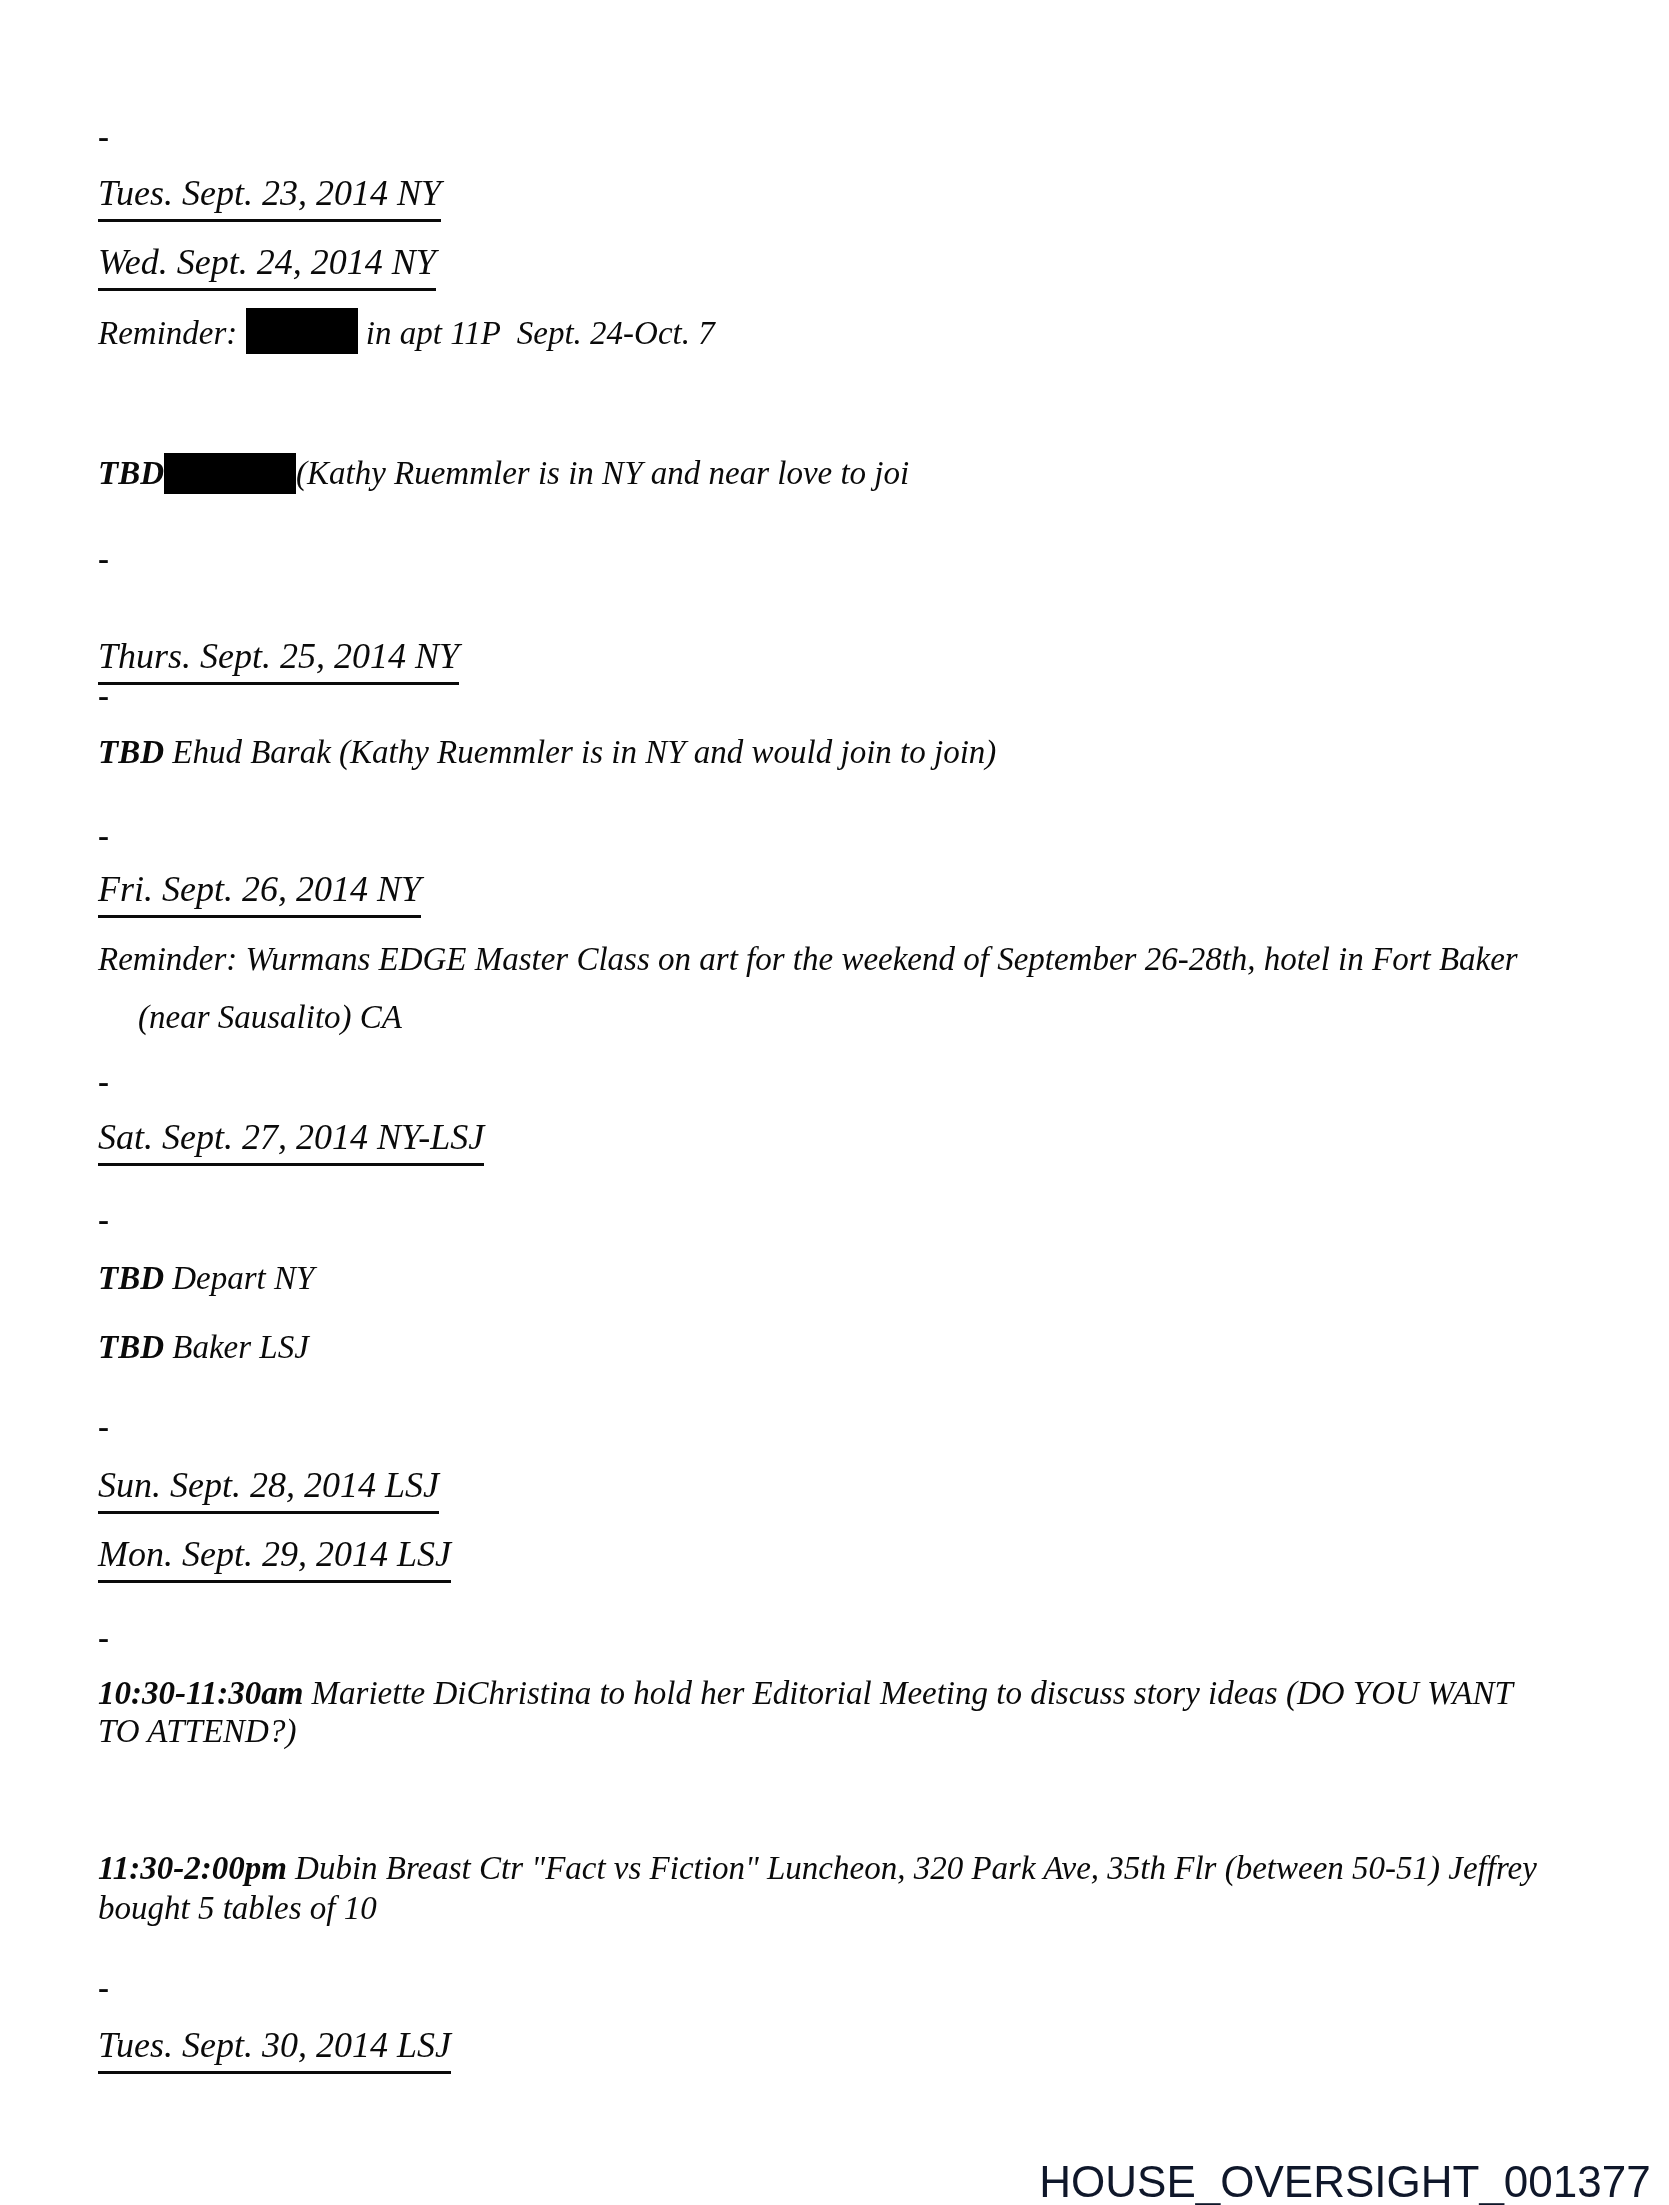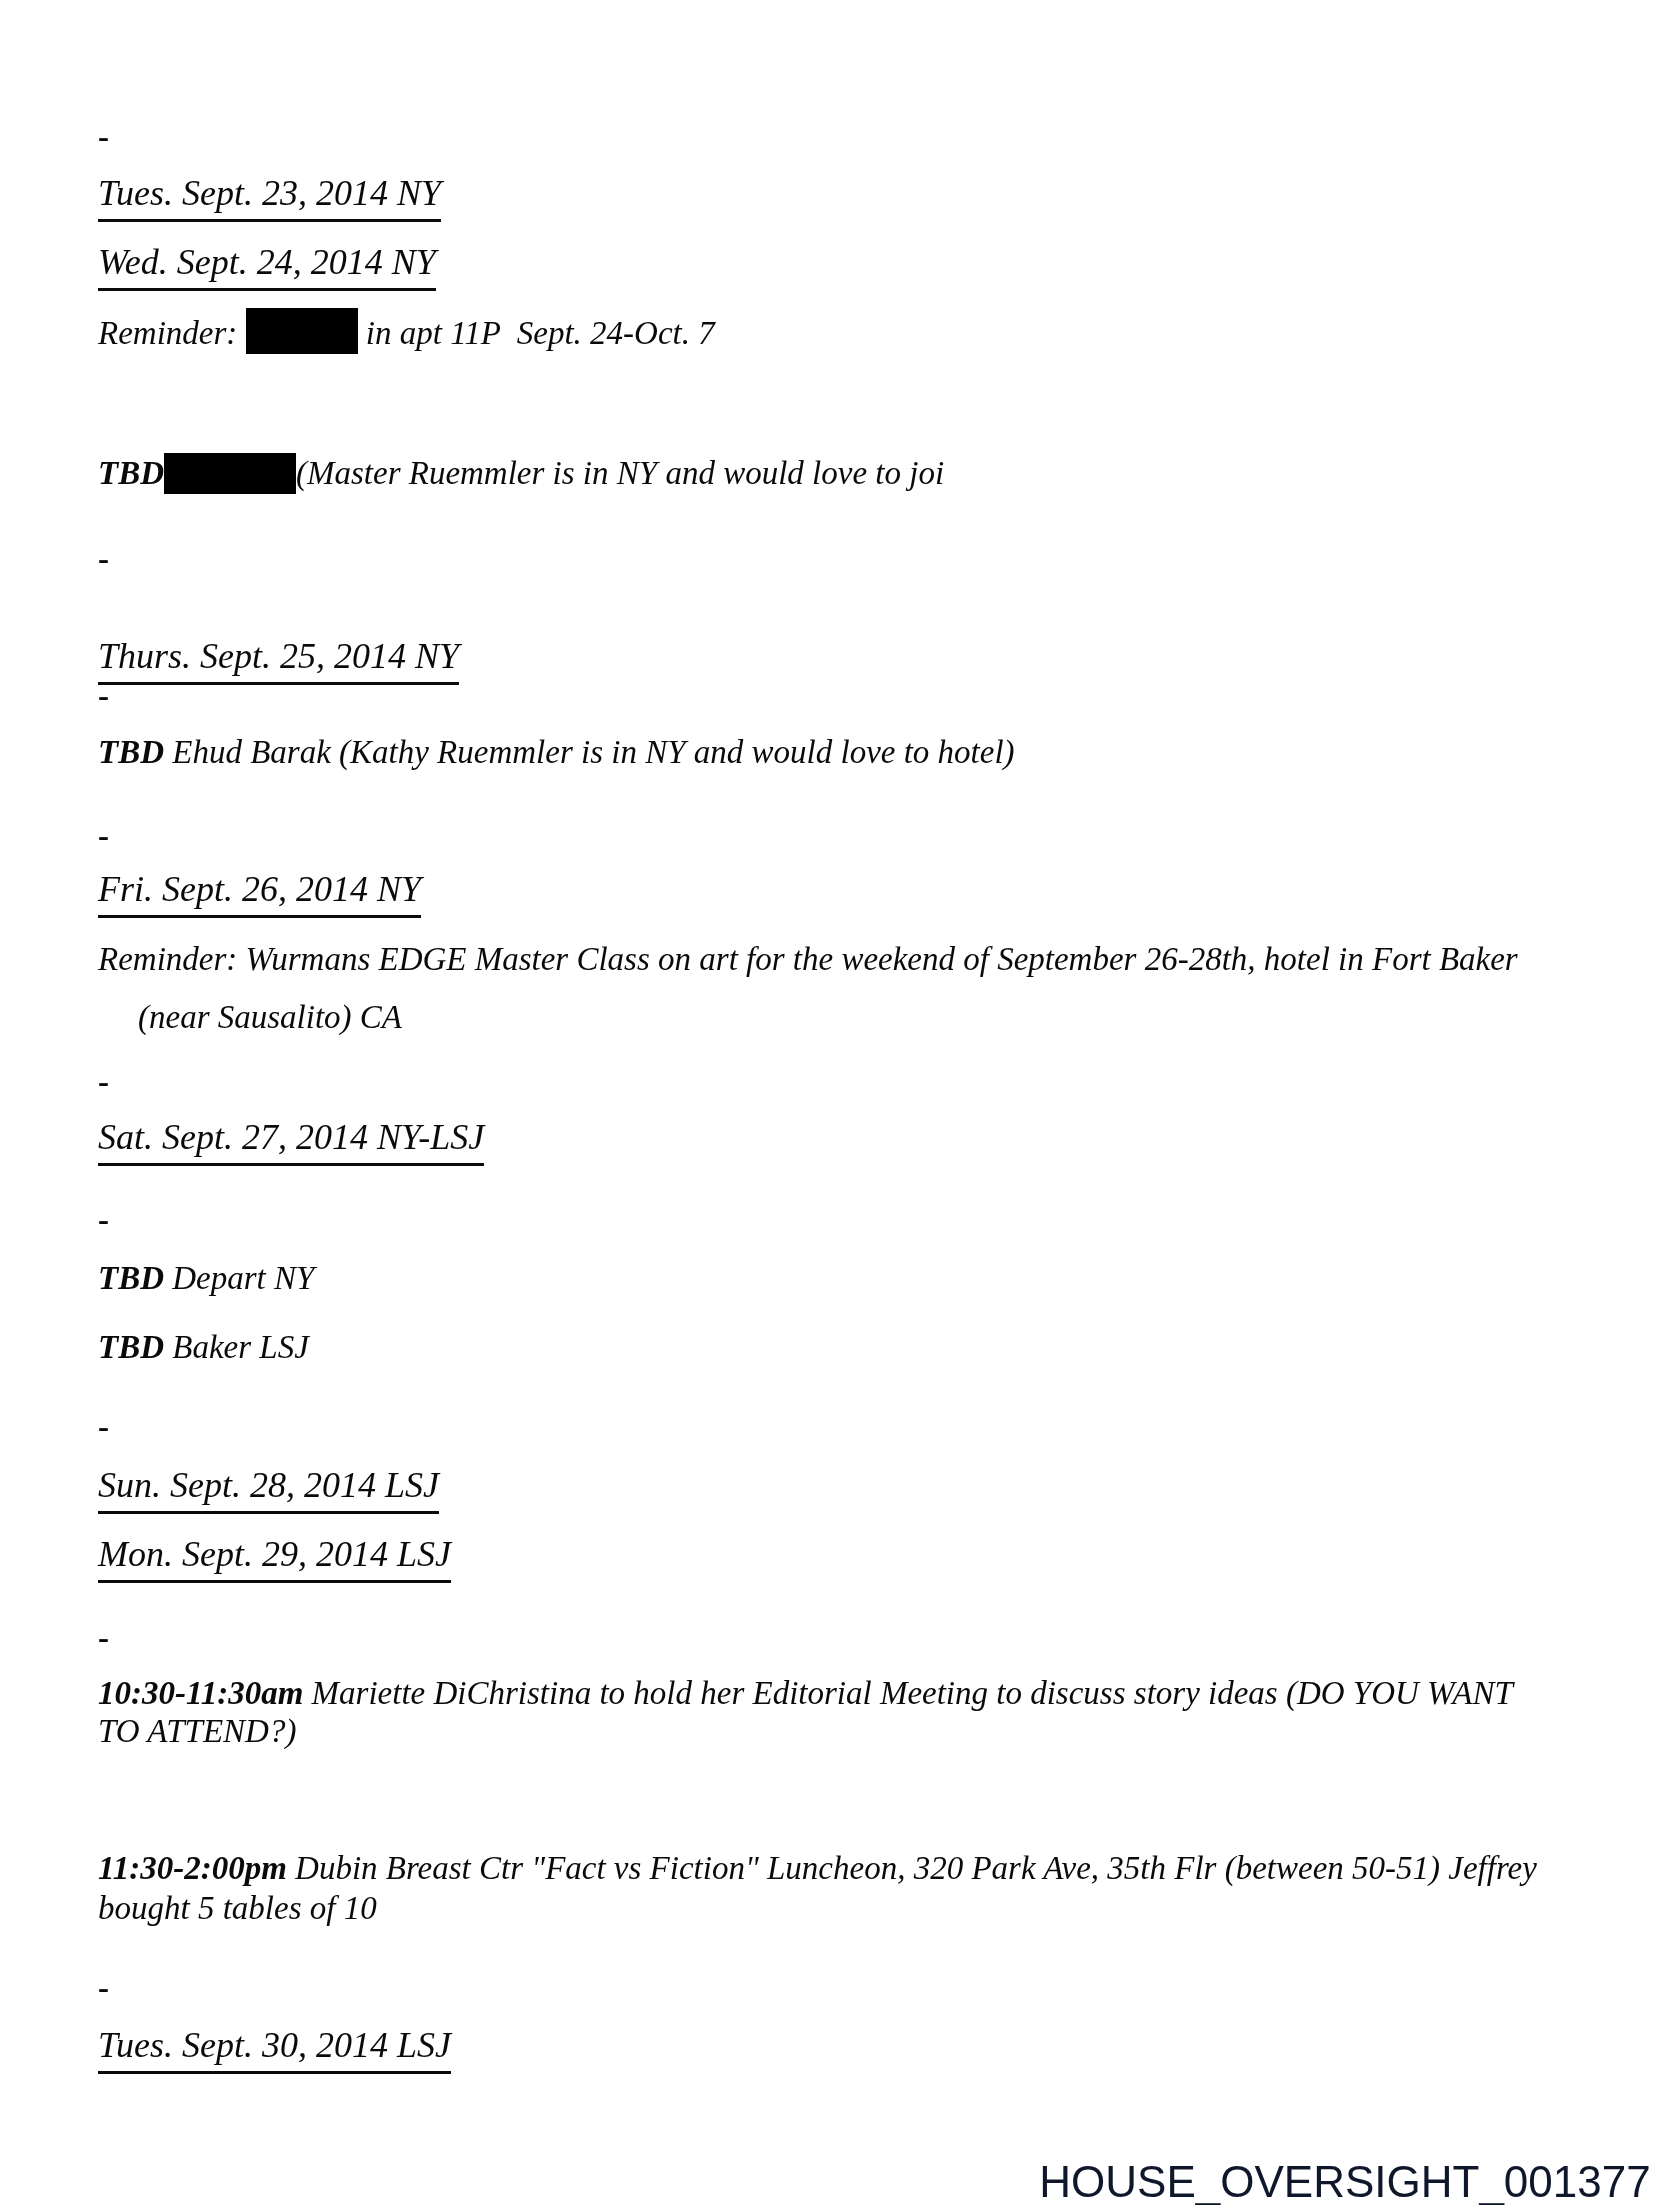--- a/index.html
+++ b/index.html
@@ -62,25 +62,25 @@
 </style>
 </head>
 <body>
 
 <div class="page">
   <div id="content">
       <div class="line dash" style="top: 121px;">-</div>
       <div class="line heading" style="top: 175px;"><span class="hl">Tues. Sept. 23, 2014 NY</span></div>
       <div class="line heading" style="top: 244px;"><span class="hl">Wed. Sept. 24, 2014 NY</span></div>
       <div class="line entry" style="top: 308px;"><span>Reminder: </span><span class="redaction" style="width: 112px; height: 46px;"></span><span> in apt 11P  Sept. 24-Oct. 7</span></div>
-      <div class="line entry" style="top: 453px;"><span class="b">TBD</span><span class="redaction" style="width: 132px; height: 41px;"></span><span>(Master Ruemmler is in NY and would love to joi</span></div>
+      <div class="line entry" style="top: 453px;"><span class="b">TBD</span><span class="redaction" style="width: 132px; height: 41px;"></span><span>(Kathy Ruemmler is in NY and near love to joi</span></div>
       <div class="line dash" style="top: 543px;">-</div>
       <div class="line heading" style="top: 594px; margin-top: 44px;"><span class="hl">Thurs. Sept. 25, 2014 NY</span></div>
       <div class="line dash" style="top: 680px;">-</div>
-      <div class="line entry" style="top: 736px;"><span class="b">TBD </span><span>Ehud Barak (Kathy Ruemmler is in NY and would love to hotel)</span></div>
+      <div class="line entry" style="top: 736px;"><span class="b">TBD </span><span>Ehud Barak (Kathy Ruemmler is in NY and would join to join)</span></div>
       <div class="line dash" style="top: 820px;">-</div>
       <div class="line heading" style="top: 871px; text-align: center;"><span class="hl">Fri. Sept. 26, 2014 NY</span></div>
       <div class="line entry" style="top: 943px;"><span>Reminder: Wurmans EDGE Master Class on art for the weekend of September 26-28th, hotel in Fort Baker</span></div>
       <div class="line entry" style="top: 1001px; margin-left: 40px;"><span>(near Sausalito) CA</span></div>
       <div class="line dash" style="top: 1066px;">-</div>
       <div class="line heading" style="top: 1119px;"><span class="hl">Sat. Sept. 27, 2014 NY-LSJ</span></div>
       <div class="line dash" style="top: 1204px;">-</div>
       <div class="line entry" style="top: 1262px;"><span class="b">TBD </span><span>Depart NY</span></div>
       <div class="line entry" style="top: 1331px;"><span class="b">TBD </span><span>Baker LSJ</span></div>
       <div class="line dash" style="top: 1411px;">-</div>

